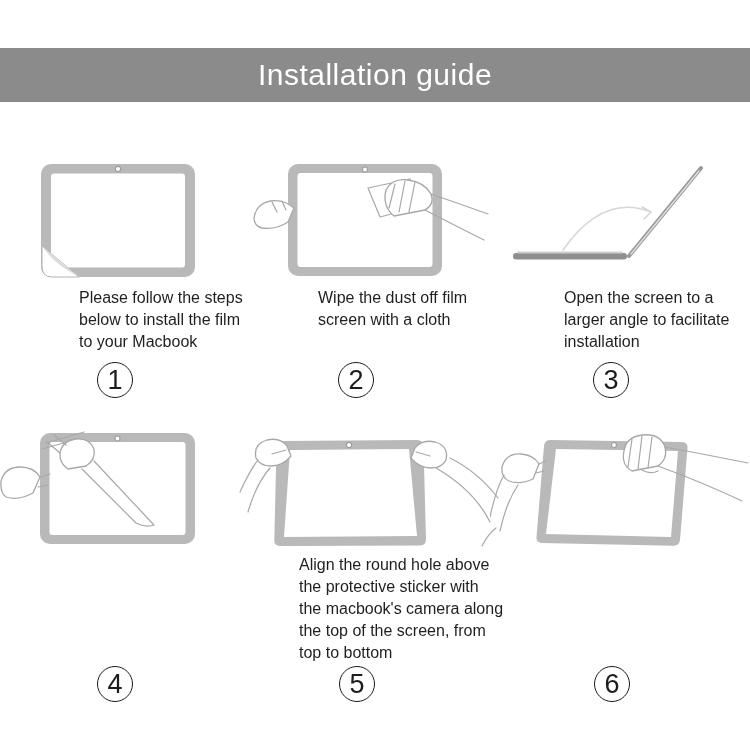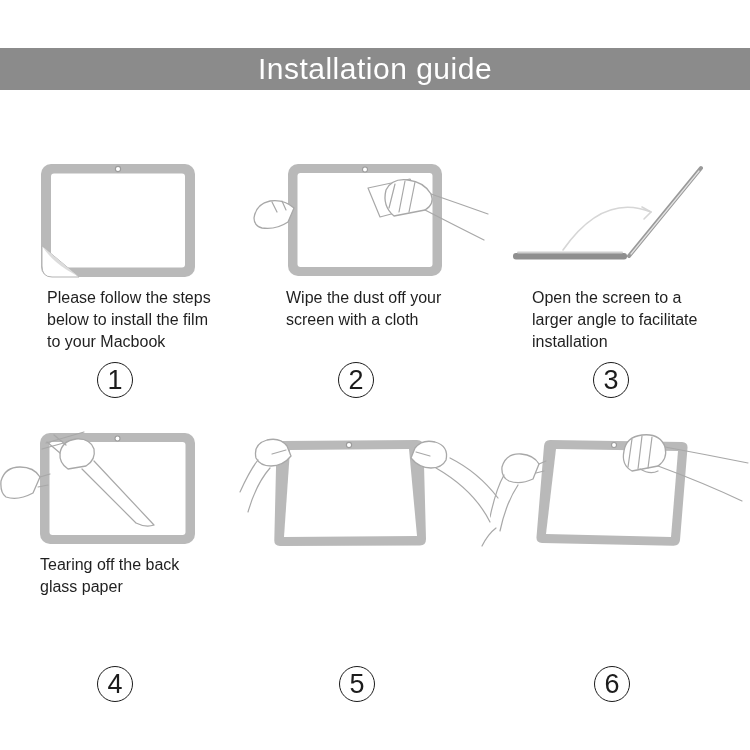--- a/index.html
+++ b/index.html
@@ -1,30 +1,31 @@
 <!DOCTYPE html>
 <html style="--header-bg: #8b8b8b; --header-text: #ffffff; --frame-gray: #b9b9b9; --line-gray: #a8a8a8; --caption-text: #1f1f1f;"><head>
 <meta charset="utf-8">
 <style>
   html,body{margin:0;padding:0;background:#fff;}
   .canvas{
     position:relative;width:750px;height:750px;background:#fff;overflow:hidden;
     font-family:"Liberation Sans", sans-serif;color:var(--caption-text,#1f1f1f);
   }
   .header{
-    position:absolute;left:0;top:48px;width:750px;height:42px;
+    position:absolute;left:0;top:48px;width:750px;height:54px;
     background:var(--header-bg,#8b8b8b);display:flex;align-items:center;justify-content:center;
   }
   .header .title{
     color:var(--header-text,#ffffff);font-size:30px;letter-spacing:.5px;font-weight:400;
   }
   .illus{position:absolute;}
   .caption{
     position:absolute;font-size:16px;line-height:22px;white-space:pre-line;
     color:var(--caption-text,#1f1f1f);
+    margin-left:32px;
   }
   .step-num{
     position:absolute;width:36px;height:36px;border:1.5px solid #1c1c1c;border-radius:50%;
     display:flex;align-items:center;justify-content:center;box-sizing:border-box;
   }
   .step-num span{font-size:27px;line-height:1;color:#1c1c1c;}
   
   .frame{fill:var(--frame-gray,#b9b9b9);}
   .screen{fill:#ffffff;}
   .cam{fill:#ffffff;stroke:#9c9c9c;stroke-width:1.1;}
@@ -68,21 +69,21 @@
         <circle class="cam" cx="77" cy="5.5" r="2.5"></circle>
       </g>
       <path class="hand" d="M4,60 Q6,46 20,43 Q34,41 44,50 L38,64 Q26,72 12,70 Q4,68 4,60 Z"></path>
       <path class="hline" d="M22,44 L27,54 M32,43 L36,52"></path>
       <path class="cloth" d="M118,30 L160,21 L175,47 L130,59 Z"></path>
       <path class="hand" d="M136,32 Q142,20 158,22 Q174,24 181,36 Q185,46 175,52 L144,58 Q132,48 136,32 Z"></path>
       <path class="hline" d="M145,26 L139,50 M155,23 L149,54 M165,24 L159,54"></path>
       <path class="hline" d="M181,36 Q210,46 238,56 M175,52 Q206,68 234,82"></path>
     </svg>
   </div>
-  <div class="caption" style="left:286px;top:287px;width:230px;">Wipe the dust off your
+  <div class="caption" style="left:286px;top:287px;width:230px;">Wipe the dust off film
 screen with a cloth</div>
   <div class="step-num" style="left:338px;top:362px;">
     <span>2</span>
   </div>
 
   <div class="illus" style="left:505px;top:155px;width:210px;height:120px;">
     <svg width="210" height="120" viewBox="0 0 210 120">
       <path class="arc" d="M58,95 Q98,38 146,57"></path>
       <path class="arc" d="M146,57 L137,52 M146,57 L139,64"></path>
       <rect x="8" y="98" width="114" height="6.5" rx="3" fill="#8f8f8f"></rect>
@@ -106,39 +107,42 @@
         <circle class="cam" cx="77.5" cy="5.5" r="2.5"></circle>
       </g>
       <path class="hline" d="M46,18 L84,7 M42,24 L78,14" stroke="#bdbdbd"></path>
       <path class="hand" d="M60,28 Q62,16 76,14 Q90,13 94,24 Q96,35 86,41 L68,44 Q59,38 60,28 Z"></path>
       <path class="hline" d="M60,28 L47,17 M66,20 L54,10"></path>
       <path class="hline" d="M82,44 L136,98 M94,36 L154,100 M136,98 Q146,103 154,100"></path>
       <path class="hand" d="M1,56 Q5,42 20,42 Q34,42 40,52 L33,68 Q18,76 6,72 Q0,68 1,56 Z"></path>
       <path class="hline" d="M40,52 L50,49 M38,62 L48,60"></path>
     </svg>
   </div>
-  <div class="caption" style="left:40px;top:554px;width:230px;">Tearing off the back
-glass paper</div>
   <div class="step-num" style="left:97px;top:666px;">
     <span>4</span>
   </div>
 
   <div class="illus" style="left:238px;top:428px;width:262px;height:122px;">
     <svg width="262" height="122" viewBox="0 0 262 122">
       <path class="frame" d="M44,13 L179,12 Q185,12 185.5,18 L188,111 Q188,117.5 182,117.5 L42,118 Q36,118 36.3,112 L38.5,19 Q38.8,13 44,13 Z"></path>
       <path class="screen" d="M52,22 L171,21 L179,108 L46,109 Z"></path>
       <circle class="cam" cx="111" cy="17" r="2.6"></circle>
       <path class="hand" d="M18,30 Q15,16 29,12 Q42,9 49,18 L53,28 Q45,38 33,38 Q22,38 18,30 Z"></path>
       <path class="hline" d="M34,26 L48,22"></path>
       <path class="hline" d="M2,64 Q12,42 20,32 M10,84 Q18,56 32,40"></path>
       <path class="hand" d="M208,32 Q211,18 197,14 Q184,11 177,20 L173,30 Q181,40 193,40 Q204,40 208,32 Z"></path>
       <path class="hline" d="M192,28 L178,24"></path>
       <path class="hline" d="M260,70 Q240,44 212,30 M252,94 Q236,62 198,40 M244,118 Q250,106 258,100"></path>
     </svg>
   </div>
+  <div class="caption" style="left:267px;top:554px;width:230px;">Align the round hole above
+the protective sticker with
+the macbook's camera along
+the top of the screen, from
+top to bottom</div>
   <div class="step-num" style="left:339px;top:666px;">
     <span>5</span>
   </div>
 
   <div class="illus" style="left:490px;top:425px;width:260px;height:125px;">
     <svg width="260" height="125" viewBox="0 0 260 125">
       <path class="frame" d="M60,15 L192,17 Q198,17.2 197.5,23 L190,115 Q189.5,121 183,120.7 L52,118 Q46,117.8 46.5,112 L54,21 Q54.5,15 60,15 Z"></path>
       <path class="screen" d="M66,24 L188,26 L181,112 L56,109 Z"></path>
       <circle class="cam" cx="124" cy="20" r="2.5"></circle>
       <path class="hand" d="M134,26 Q136,12 152,10 Q170,8 175,22 Q178,34 168,41 L142,46 Q131,40 134,26 Z"></path>

